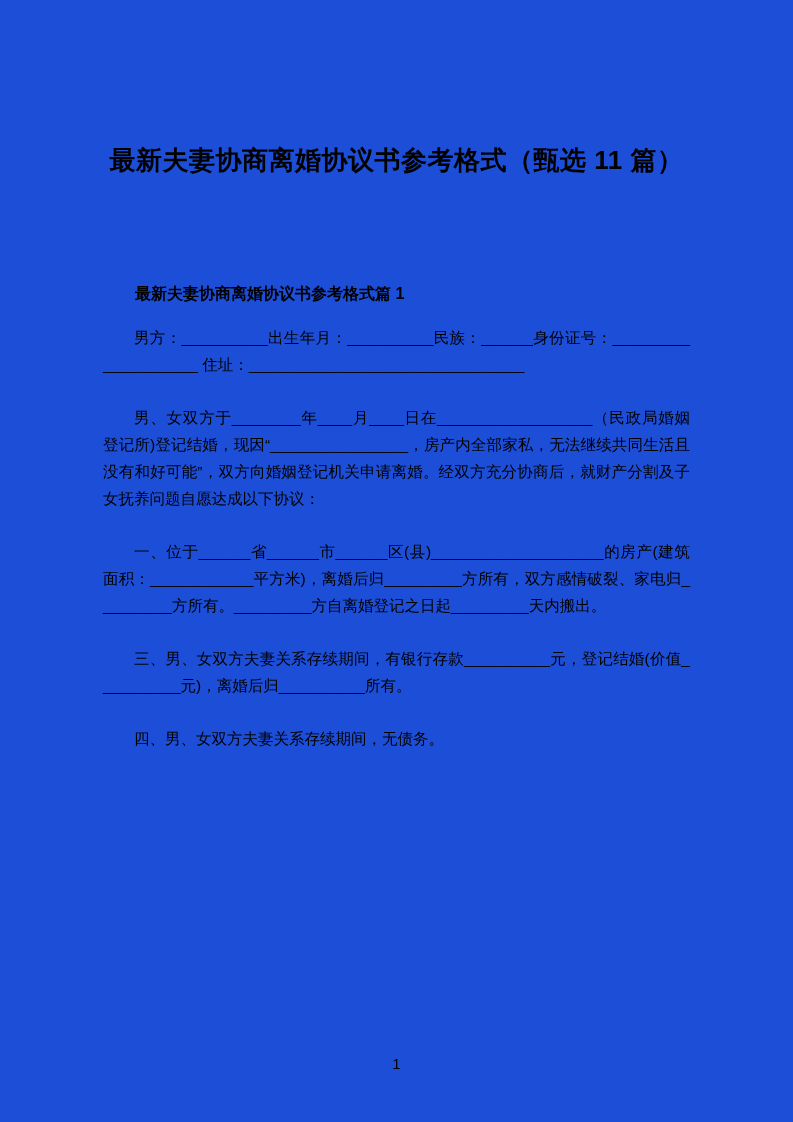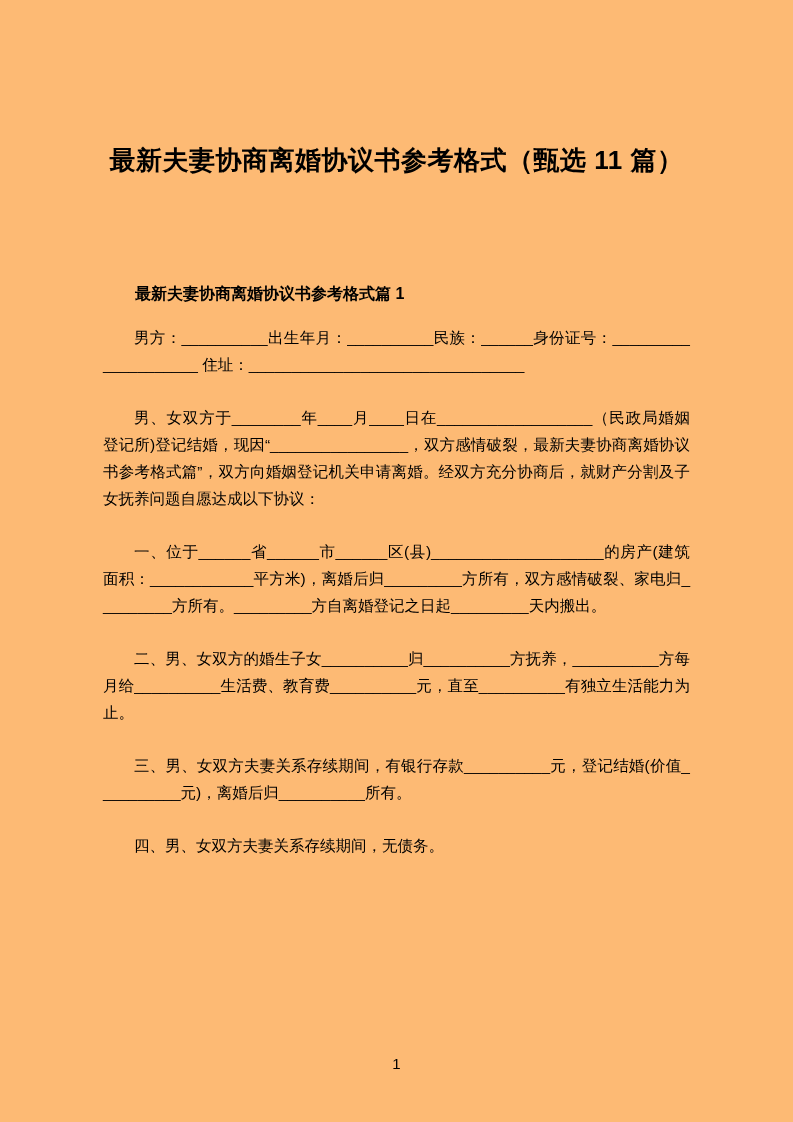--- a/index.html
+++ b/index.html
@@ -6,21 +6,21 @@
     margin: 0;
     padding: 0;
     background: #e8e8e8;
     font-family: "Liberation Sans", "DejaVu Sans", sans-serif;
   }
   .page {
     position: relative;
     width: 793px;
     height: 1122px;
     margin: 0 auto;
-    background: #fdba74;
+    background: #1d4ed8;
     color: #000000;
     overflow: hidden;
     box-sizing: border-box;
   }
   .content {
     padding: 0 103px;
   }
   .doc-title {
     margin: 142px 0 0 0;
     font-size: 26px;
@@ -62,25 +62,24 @@
 
 <div class="page">
   <div class="content">
     <h1 class="doc-title">最新夫妻协商离婚协议书参考格式（甄选 11 篇）</h1>
 
     <h2 class="section-heading">最新夫妻协商离婚协议书参考格式篇 1</h2>
 
     <p class="body-paragraph first">男方：__________出生年月：__________民族：______身份证号：____________________ 住址：________________________________</p>
 
 
-    <p class="body-paragraph">男、女双方于________年____月____日在__________________（民政局婚姻登记所)登记结婚，现因“________________，双方感情破裂，最新夫妻协商离婚协议书参考格式篇”，双方向婚姻登记机关申请离婚。经双方充分协商后，就财产分割及子女抚养问题自愿达成以下协议：</p>
+    <p class="body-paragraph">男、女双方于________年____月____日在__________________（民政局婚姻登记所)登记结婚，现因“________________，房产内全部家私，无法继续共同生活且没有和好可能”，双方向婚姻登记机关申请离婚。经双方充分协商后，就财产分割及子女抚养问题自愿达成以下协议：</p>
 
     <p class="body-paragraph">一、位于______省______市______区(县)____________________的房产(建筑面积：____________平方米)，离婚后归_________方所有，双方感情破裂、家电归_________方所有。_________方自离婚登记之日起_________天内搬出。</p>
 
-    <p class="body-paragraph">二、男、女双方的婚生子女__________归__________方抚养，__________方每月给__________生活费、教育费__________元，直至__________有独立生活能力为止。</p>
 
     <p class="body-paragraph">三、男、女双方夫妻关系存续期间，有银行存款__________元，登记结婚(价值__________元)，离婚后归__________所有。</p>
 
     <p class="body-paragraph">四、男、女双方夫妻关系存续期间，无债务。</p>
   </div>
 
   <div class="page-footer">1</div>
 </div>
 
 </body></html>

